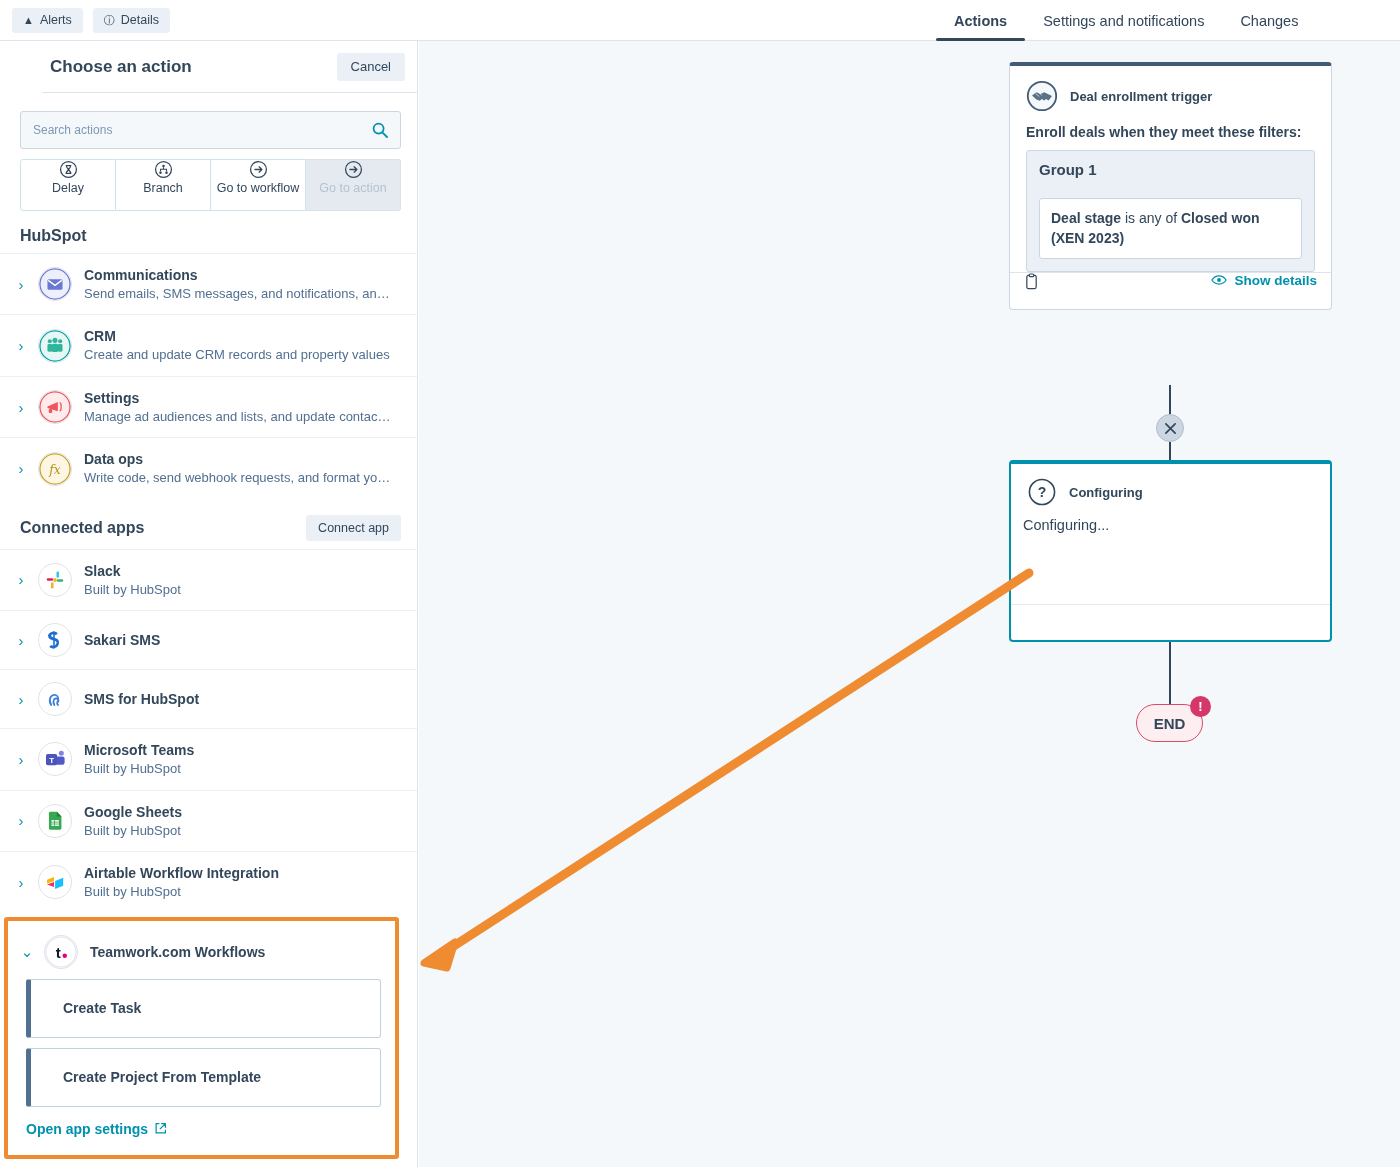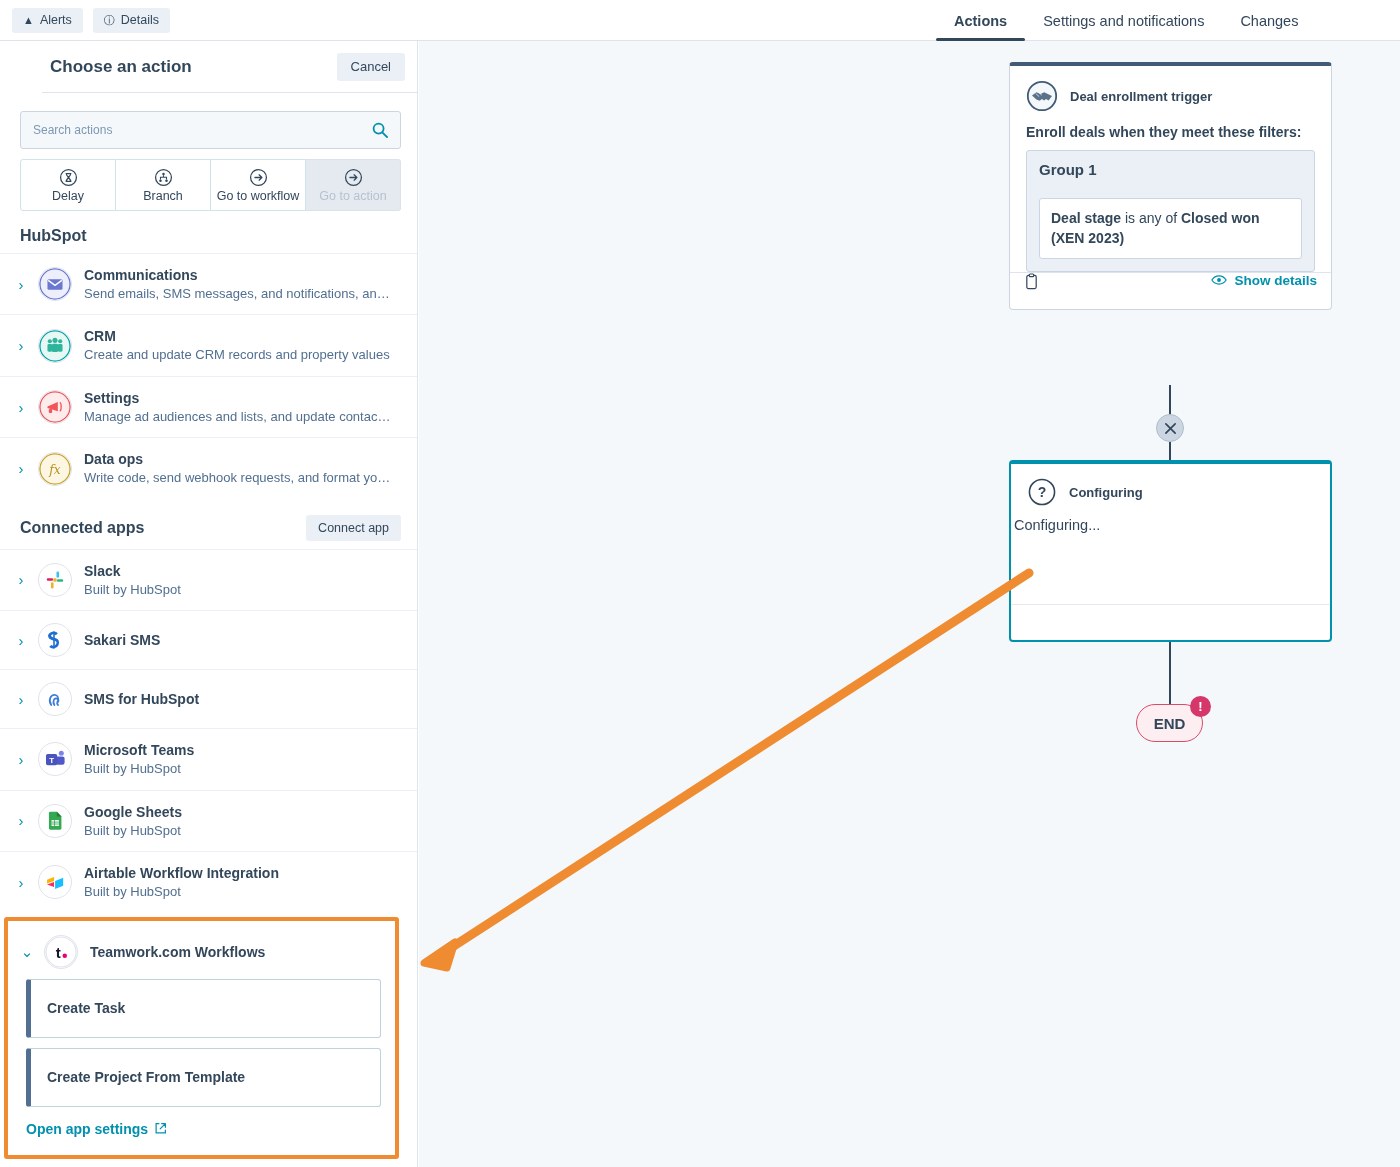--- a/index.html
+++ b/index.html
@@ -81,21 +81,21 @@
   .search-box input::placeholder { color: #7c98b6; }
   .search-icon {
     position: absolute; right: 12px; top: 50%; transform: translateY(-50%);
     width: 16px; height: 16px; color: #0091ae;
   }
 
   .quick-row { display: flex; padding: 10px 16px 0 20px; gap: 0; }
   .quick-btn {
     flex: 1 1 0; height: 52px;
     border: 1px solid #cfe3ea; background: #ffffff;
-    display: flex; flex-direction: column; align-items: center; justify-content: center;
+    display: flex; flex-direction: column; align-items: center; 
     gap: 2px; cursor: pointer; color: #33475b; font-size: 12.5px;
   }
   .quick-btn + .quick-btn { border-left: none; }
   .quick-btn:first-child { border-radius: 3px 0 0 3px; }
   .quick-btn:last-child { border-radius: 0 3px 3px 0; }
   .quick-btn.disabled { background: #e5eaf0; color: #b6c2cf; border-color: #dbe2ea; cursor: default; }
   .quick-btn svg { display: block; }
 
   .section-head {
     display: flex; align-items: center; justify-content: space-between;
@@ -135,21 +135,21 @@
   .tw-wrap {
     margin: 4px 18px 0 4px;
     border: 4px solid #ef8b30; border-radius: 3px;
     background: #fff; padding: 0;
   }
   .tw-header { display: flex; align-items: center; gap: 12px; padding: 14px 16px 10px 14px; cursor: pointer; }
   .tw-name { font-size: 14px; font-weight: bold; color: #33475b; }
   .tw-action {
     margin: 0 14px 10px 18px; border: 1px solid #bdd4dd; border-left: 5px solid #516f90;
     border-radius: 3px; background: #fff; height: 59px;
-    display: flex; align-items: center; padding-left: 16px;
+    display: flex; align-items: center; padding-left: 32px;
     font-size: 14px; font-weight: bold; color: #33475b; cursor: pointer; text-align: right;
   }
   .tw-link {
     display: flex; align-items: center; gap: 6px;
     padding: 4px 0 18px 18px; color: #0091ae;
     font-size: 14px; font-weight: bold; cursor: pointer;
   }
 
   
   .canvas {
@@ -181,21 +181,21 @@
     padding: 0 14px;
   }
   .show-details { display: flex; align-items: center; gap: 7px; color: #0091ae; font-size: 13.5px; font-weight: bold; cursor: pointer; }
 
   #configuring-card {
     left: 590px; top: 419px; width: 323px; height: 182px;
     border: 2px solid #0091ae; border-top: 4px solid #0091ae; border-radius: 4px;
   }
   .cfg-head { display: flex; align-items: center; gap: 12px; padding: 13px 16px 4px 16px; }
   .cfg-title { font-size: 13px; font-weight: bold; color: #33475b; }
-  .cfg-body { padding: 6px 16px 0 3px; font-size: 14.5px; color: #33475b; }
+  .cfg-body { padding: 6px 16px 0 12px; font-size: 14.5px; color: #33475b; }
   .cfg-footer { position: absolute; left: 0; right: 0; bottom: 0; height: 36px; border-top: 1px solid #e5eaf0; }
 
   .connector { position: absolute; background: #33475b; width: 2px; }
   .x-node {
     position: absolute; width: 28px; height: 28px; border-radius: 50%;
     background: #cbd6e2; border: 1px solid #b0bdcc;
     display: flex; align-items: center; justify-content: center;
     color: #33475b; cursor: pointer;
   }
   .end-node {

